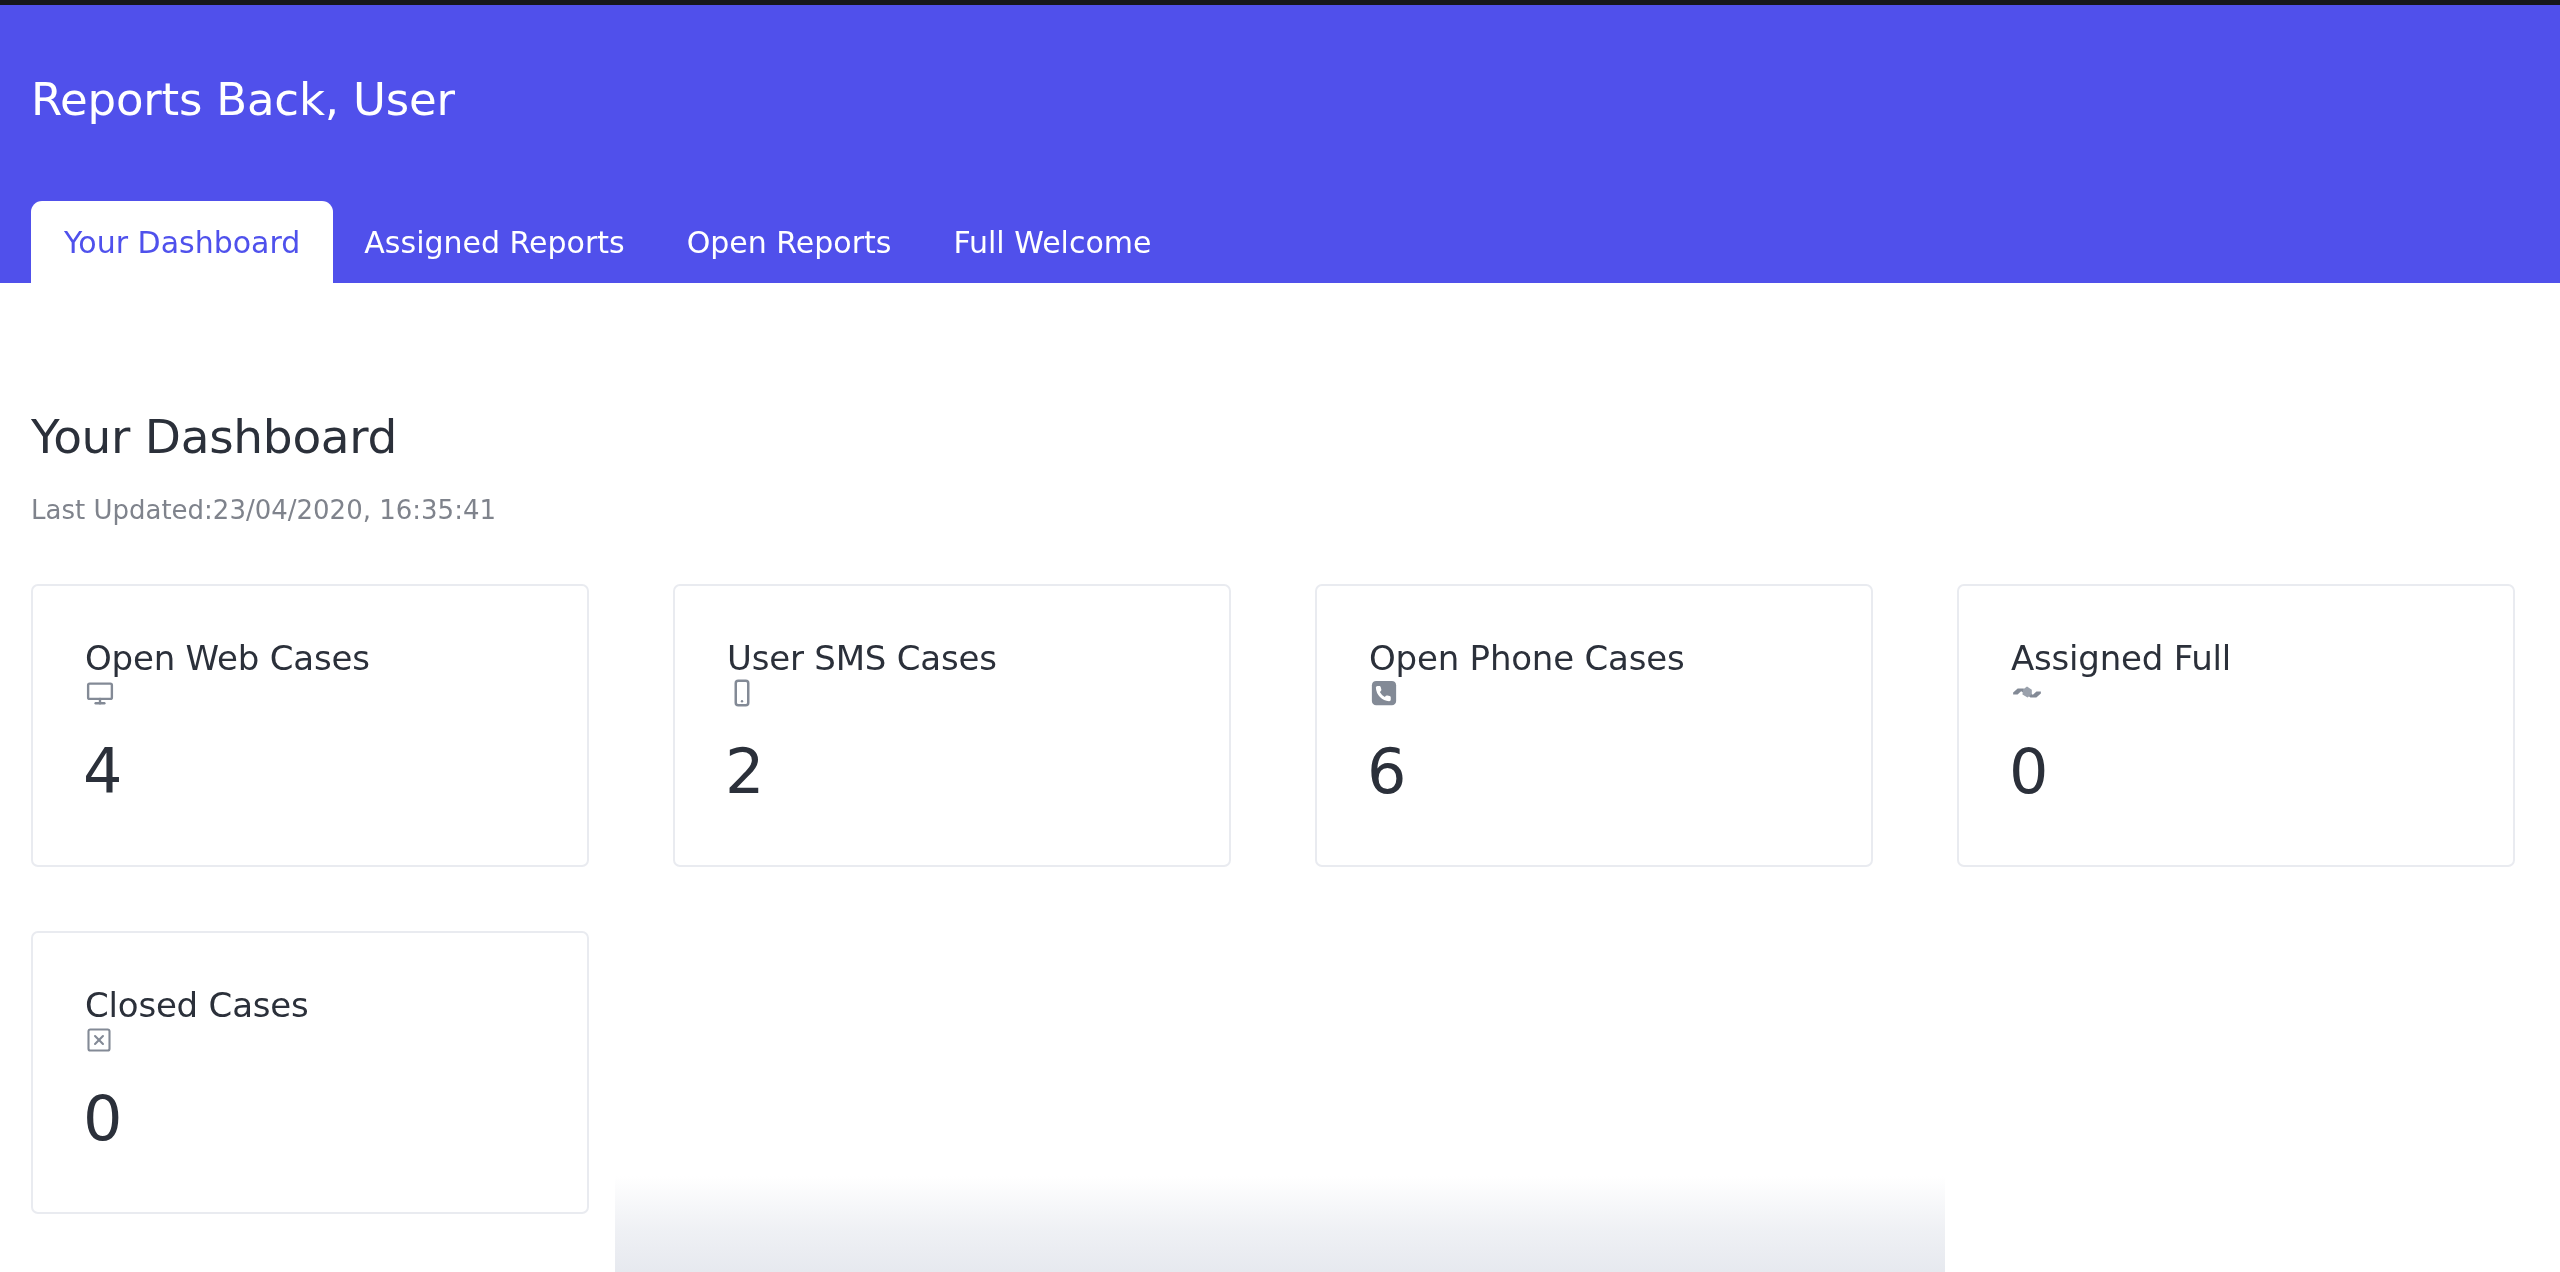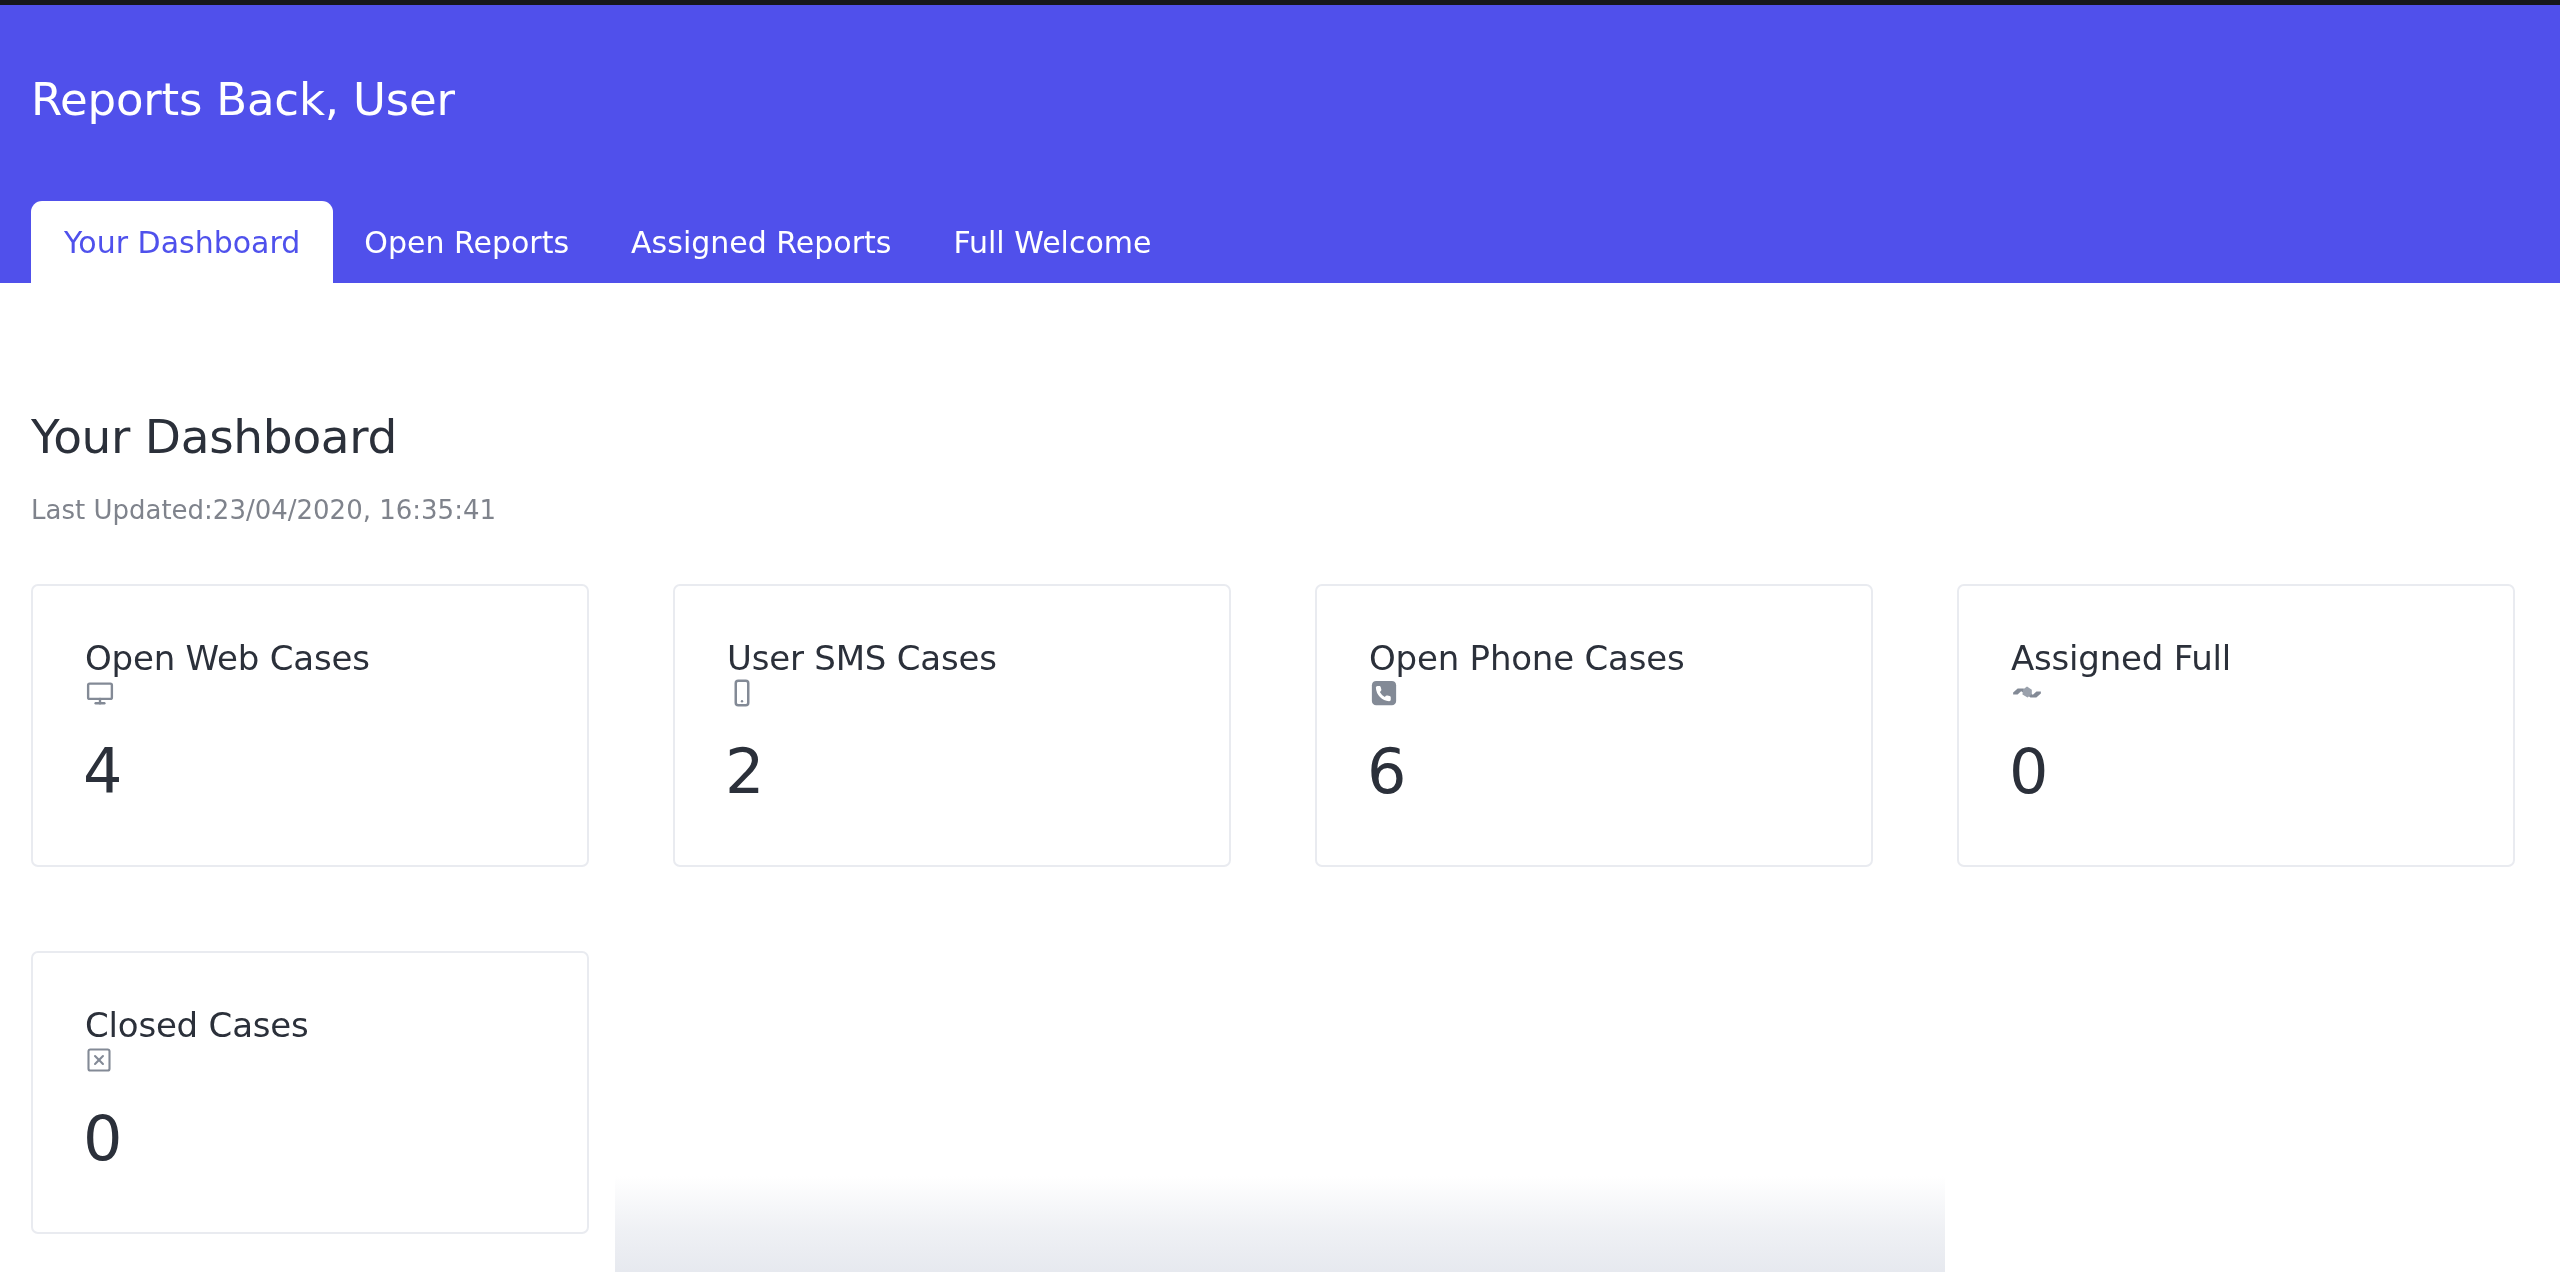--- a/index.html
+++ b/index.html
@@ -109,21 +109,21 @@
   }
 
   
   .card-grid {
     position: absolute;
     left: 31px;
     top: 301px;
     width: 2500px;
     display: flex;
     flex-wrap: wrap;
-    gap: 84px 84px;
+    gap: 64px 84px;
   }
 
   .card {
     width: 558px;
     height: 283px;
     background: #ffffff;
     border: 2px solid #e9ebf0;
     border-radius: 7px;
     position: relative;
     flex: 0 0 auto;
@@ -183,24 +183,24 @@
 
   <div class="header">
 
     <div class="welcome">Reports Back, User</div>
 
     <div class="navbar">
       <div class="nav-tab active">
         <span>Your Dashboard</span>
       </div>
       <div class="nav-tab">
+        <span>Assigned Reports</span>
+      </div>
+      <div class="nav-tab">
         <span>Open Reports</span>
-      </div>
-      <div class="nav-tab">
-        <span>Assigned Reports</span>
       </div>
       <div class="nav-tab">
         <span>Full Welcome</span>
       </div>
     </div>
 
   </div>
 
   <div class="main">
 

